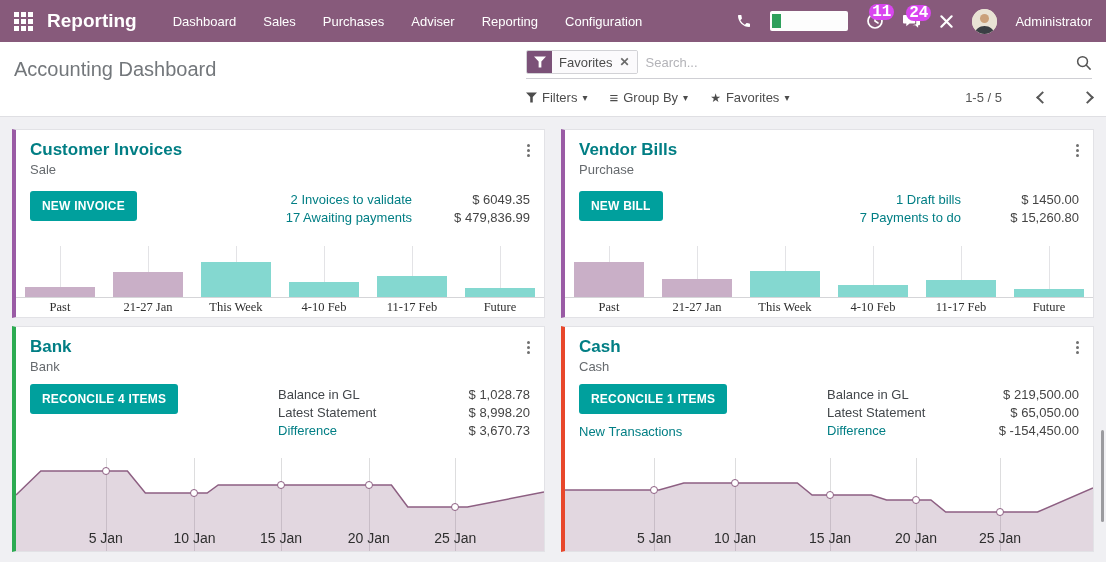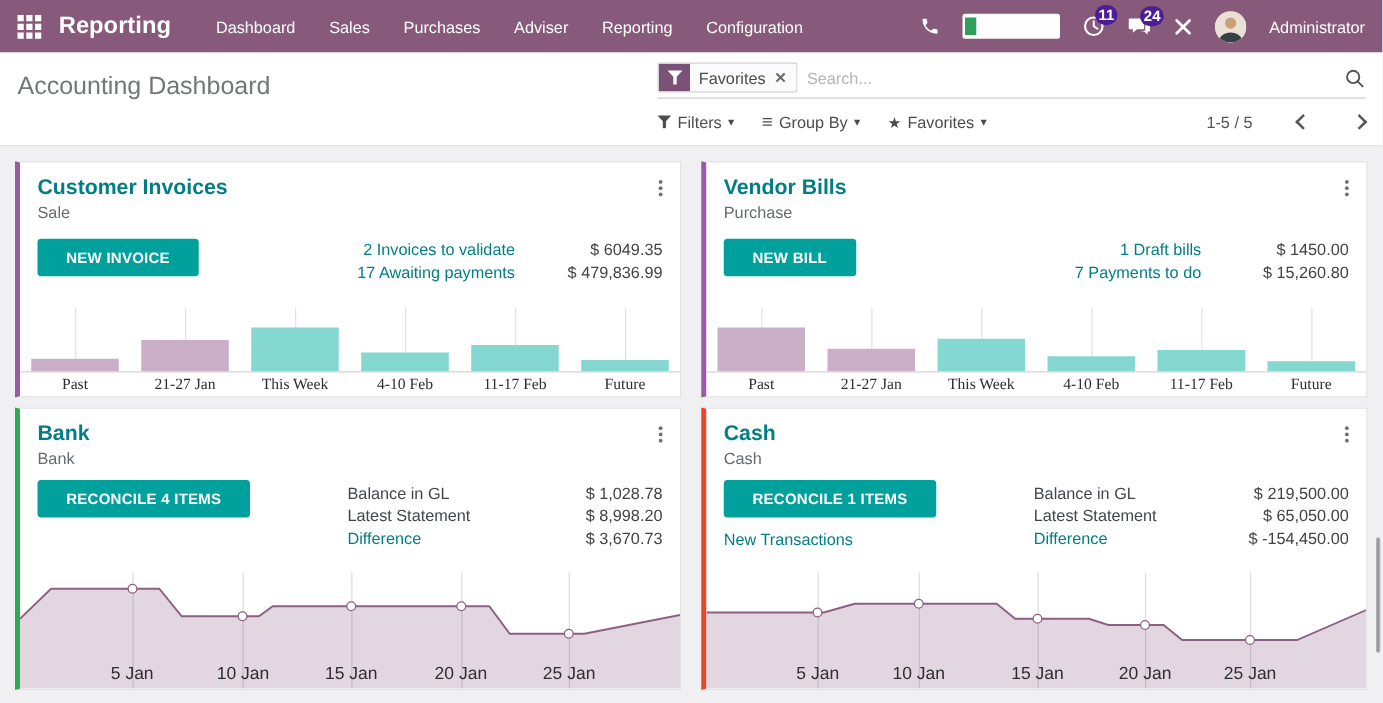--- a/index.html
+++ b/index.html
@@ -9,23 +9,23 @@
   
   .navbar { height:42px; background:#875A7B; display:flex; align-items:center;
     padding:0 14px; color:#fff; }
   .apps-grid { display:grid; grid-template-columns:repeat(3,5px); grid-gap:2px; margin-right:14px; cursor:pointer; }
   .apps-grid i { width:5px; height:5px; background:#fff; display:block; }
   .app-name { font-size:19px; font-weight:bold; margin-right:36px; cursor:pointer; }
   .top-menu { display:flex; gap:27px; font-size:13px; }
   .top-menu span { cursor:pointer; white-space:nowrap; }
   .nav-right { margin-left:auto; display:flex; align-items:center; gap:18px; }
   .icon-btn { position:relative; display:flex; align-items:center; cursor:pointer; }
-  .badge { position:absolute; top:-8px; right:-10px; background:#4c1d95; color:#fff;
-    font-size:12px; font-weight:bold; border-radius:9px; min-width:17px; height:16px;
-    display:flex; align-items:center; justify-content:center; padding:0 3px; }
+  .badge { position:absolute; top:-8px; right:-10px; background:#d946ef; color:#fff;
+    font-size:16px; font-weight:bold; border-radius:9px; min-width:17px; height:16px;
+    display:flex; align-items:center; justify-content:center; padding:0 3px;font-family:Liberation Mono, monospace; }
   .timer { width:78px; height:20px; background:#fdfdfd; border-radius:2px;
     display:flex; align-items:center; padding:2px; }
   .timer i { width:9px; height:14px; background:#2ea05c; display:block; }
   .avatar { width:25px; height:25px; border-radius:50%; overflow:hidden; background:#e8e0d2; }
   .user-name { font-size:13px; }
 
   
   .control-panel { background:#fff; border-bottom:1px solid #dfdfe3; padding:8px 14px 10px 14px; display:flex; }
   .cp-left { flex:1; padding-top:8px; }
   .page-title { font-size:20px; color:#73777b; }
@@ -56,21 +56,21 @@
   .card.acc-red    { border-left-color:#e8472b; }
   .card.row1 { height:189px; }
   .card.row2 { height:226px; }
   .card-header { padding:10px 14px 0 14px; }
   .card-title { font-size:17px; font-weight:bold; color:#017E84; cursor:pointer; }
   .card-subtitle { font-size:13px; color:#666a6e; margin-top:2px; }
   .kebab { position:absolute; top:12px; right:12px; display:flex; flex-direction:column; gap:2px; cursor:pointer; padding:2px; }
   .kebab i { width:3px; height:3px; border-radius:50%; background:#6f6f6f; display:block; }
 
   .teal-btn { background:#00A09D; color:#fff; border:none; border-radius:3px;
-    font-size:12px; font-weight:bold; letter-spacing:.2px; padding:8px 23px; cursor:pointer;
+    font-size:12px; font-weight:bold; letter-spacing:.2px; padding:8px 12px; cursor:pointer;
     font-family:"Liberation Sans", sans-serif; white-space:nowrap; }
   .card-body { display:flex; padding:14px 14px 0 14px; align-items:flex-start; }
   .act-col { margin-left:auto; text-align:right; font-size:13px; line-height:18px; }
   .act-col .lnk { color:#017E84; cursor:pointer; display:block; }
   .amt-col { text-align:right; font-size:13px; line-height:18px; color:#444; min-width:110px; margin-left:8px; }
 
   .left-col { flex:1; }
   .links { margin-top:9px; font-size:13px; line-height:17px; }
   .links .lnk { color:#017E84; cursor:pointer; display:block; }
   .kpis { width:252px; font-size:13px; line-height:18px; margin-top:2px; }

